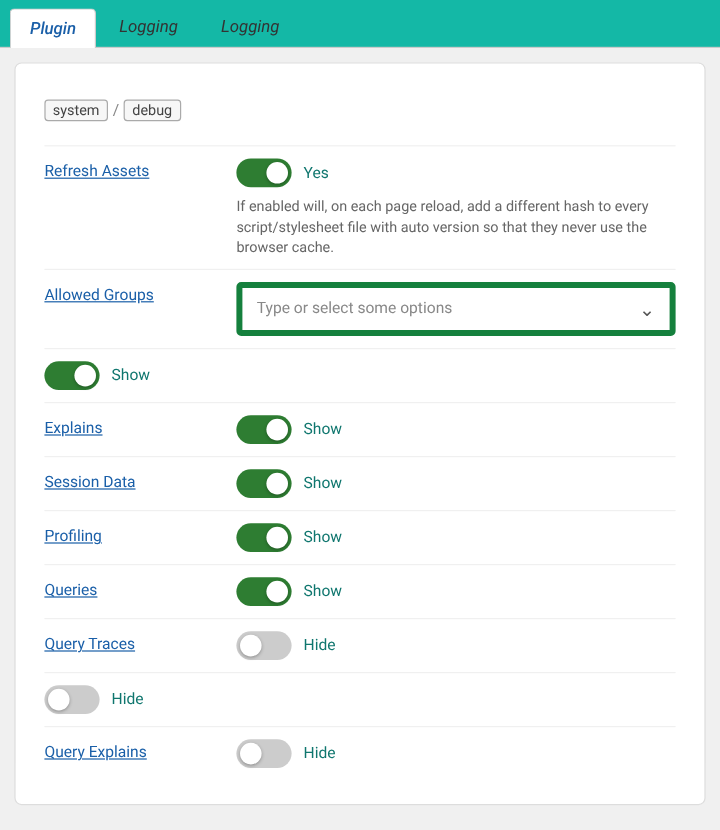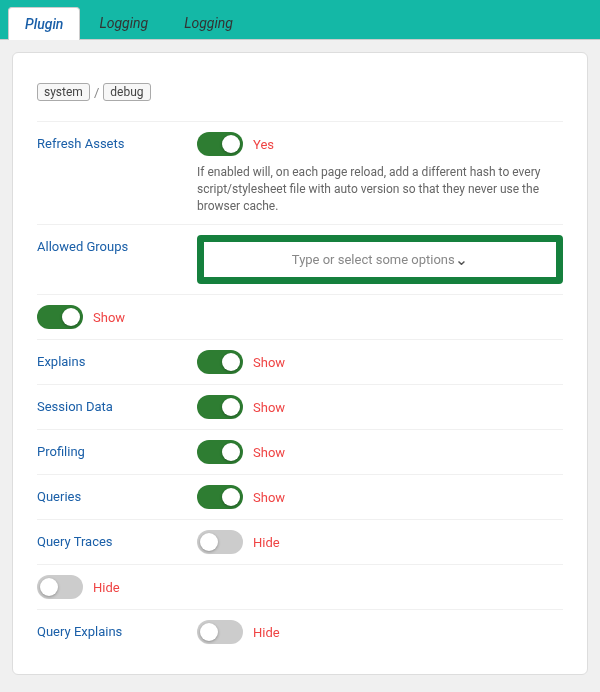--- a/index.html
+++ b/index.html
@@ -91,20 +91,21 @@
       align-items: flex-start;
       padding: 10px 0;
       border-top: 1px solid #f0f0f0;
     }
     .setting-label {
       width: 160px;
       min-width: 160px;
       font-size: 13px;
       color: #1a5fa8;
       padding-top: 4px;
+      text-decoration: underline;
     }
     .setting-control {
       flex: 1;
       display: flex;
       flex-direction: column;
       gap: 4px;
     }
     .control-row {
       display: flex;
       align-items: center;
@@ -147,34 +148,34 @@
       box-shadow: 0 1px 3px rgba(0,0,0,0.3);
     }
     .toggle-track.on .toggle-thumb {
       left: 25px;
     }
     .toggle-track.off .toggle-thumb {
       left: 3px;
     }
     .toggle-label {
       font-size: 13px;
-      color: #ef4444;
+      color: #0f766e;
     }
     .hint-text {
       font-size: 12px;
       color: #666;
       line-height: 1.4;
       margin-top: 4px;
     }
     
     .dropdown {
       display: flex;
       align-items: center;
-      justify-content: center;
-      border: 7px solid #15803d;
+      justify-content: space-between;
+      border: 5px solid #15803d;
       border-radius: 4px;
       padding: 8px 12px;
       cursor: pointer;
       background: #fff;
       font-size: 13px;
       color: #888;
       width: 100%;
     }
     .dropdown-arrow {
       font-size: 16px;

